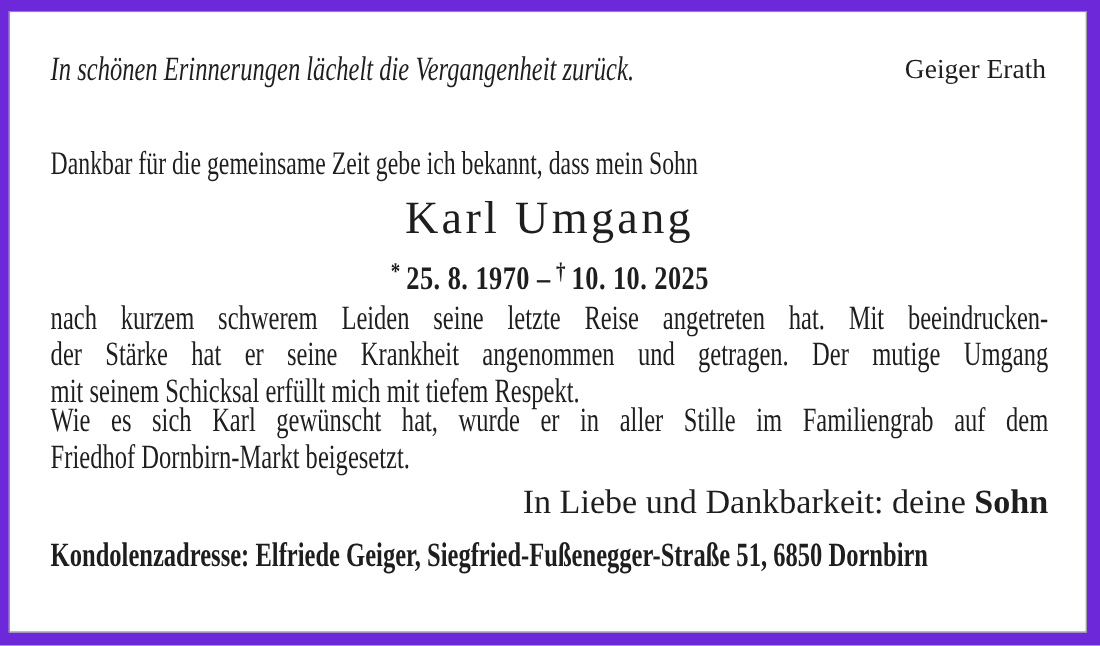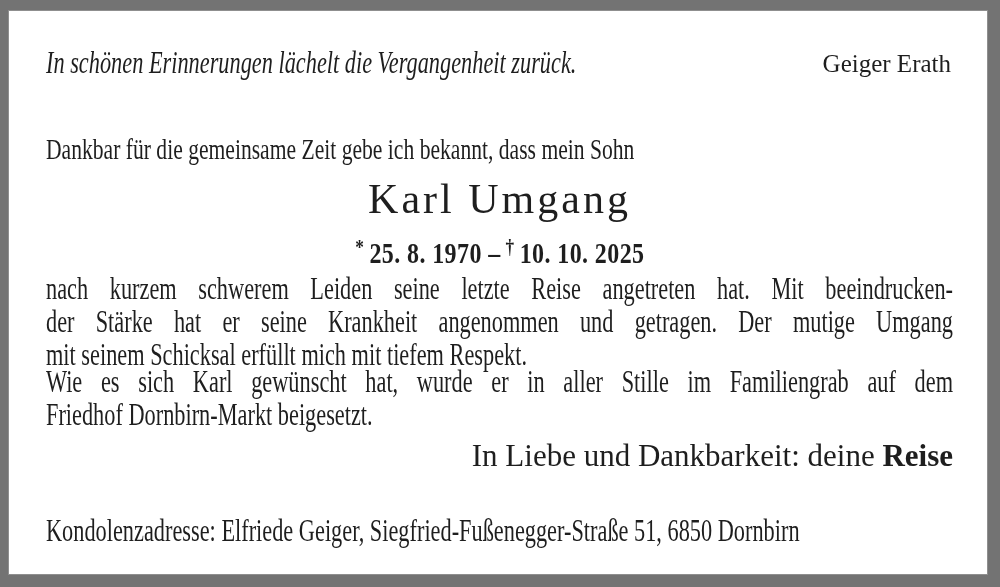--- a/index.html
+++ b/index.html
@@ -2,21 +2,21 @@
 <html lang="de"><head>
 <meta charset="utf-8">
 <style>
   * { margin: 0; padding: 0; box-sizing: border-box; }
   html, body { width: 1000px; height: 587px; background: #ffffff; overflow: hidden; }
   body { font-family: "Liberation Serif", "DejaVu Serif", serif; color: #1e1e1e; }
 
   .frame {
     position: relative;
     width: 1000px; height: 587px;
-    background: #737373;
+    background: #6d28d9;
   }
   .page {
     position: absolute;
     left: 8px; top: 10px; right: 12px; bottom: 12px;
     background: #ffffff;
     border: 1px solid #8f8f8f;
   }
 
   
   .cz {
@@ -71,21 +71,21 @@
   .pline { text-align: justify; text-align-last: justify; }
   .pline.last { text-align-last: left; }
 
   .closing {
     left: 37px; top: 428px; width: 907px;
     font-size: 31px; line-height: 33px;
     text-align: right;
   }
   .closing .sig { font-weight: 700; }
 
-  .condolence { left: 37px; top: 503px; width: 907px; font-size: 31px; line-height: 34px; }
+  .condolence { left: 37px; top: 477px; width: 907px; font-size: 31px; line-height: 34px; font-weight: bold; }
   .condolence .cz { white-space: nowrap; }
 </style>
 </head>
 <body>
 
 <div class="frame">
   <div class="page">
 
     <div class="abs quote cz">In schönen Erinnerungen lächelt die Vergangenheit zurück.</div>
     <div class="abs author">Geiger Erath</div>
@@ -111,21 +111,21 @@
     </div>
 
     <div class="abs para para-2">
       <div class="cz">
         <div class="pline">Wie es sich Karl gewünscht hat, wurde er in aller Stille im Familiengrab auf dem</div>
         <div class="pline last">Friedhof Dornbirn-Markt beigesetzt.</div>
       </div>
     </div>
 
     <div class="abs closing">
-      <span>In Liebe und Dankbarkeit: deine </span><span class="sig">Reise</span>
+      <span>In Liebe und Dankbarkeit: deine </span><span class="sig">Sohn</span>
     </div>
 
     <div class="abs condolence">
       <div class="cz">Kondolenzadresse: Elfriede Geiger, Siegfried-Fußenegger-Straße 51, 6850 Dornbirn</div>
     </div>
 
   </div>
 </div>
 
 </body></html>

